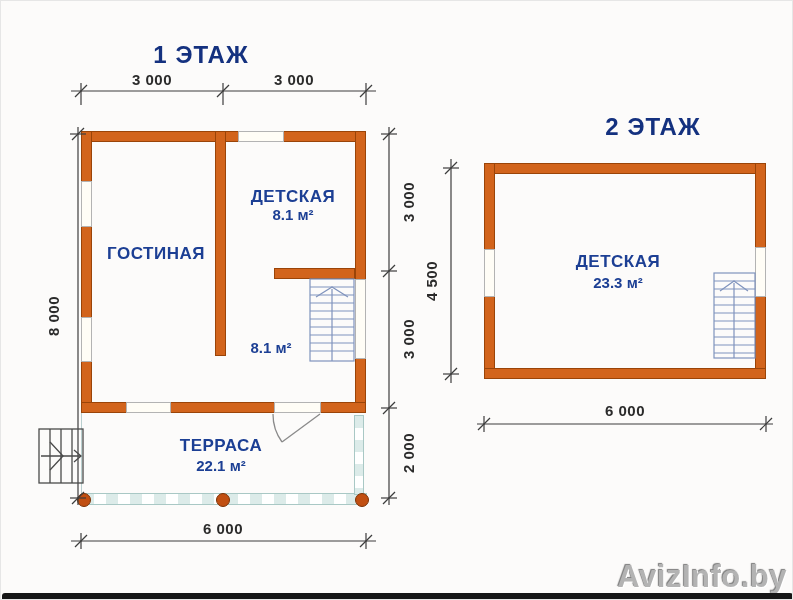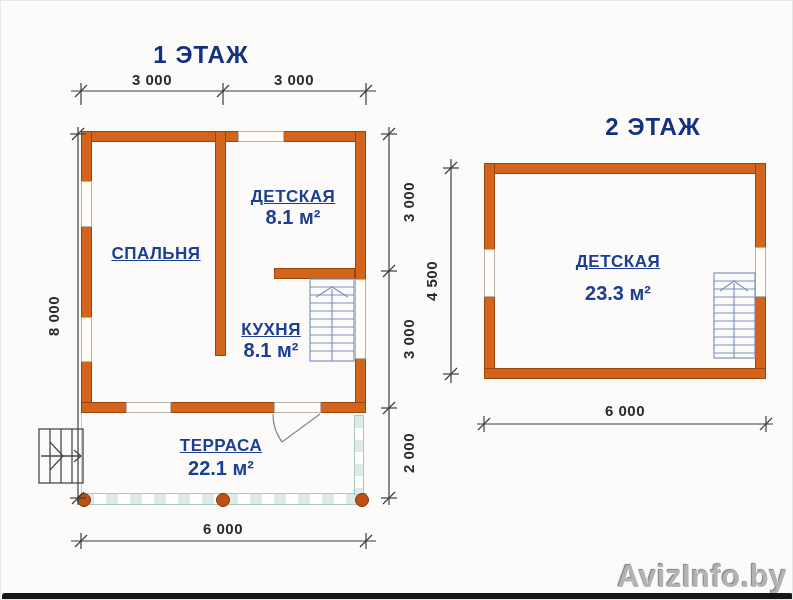--- a/index.html
+++ b/index.html
@@ -11,22 +11,22 @@
   }
   .wall{position:absolute;background:var(--wall,#d2641c);border:1px solid var(--wall-edge,#9a4408);box-sizing:border-box;}
   .window{position:absolute;background:var(--window,#fffdf6);border:1px solid var(--window-edge,#b3b3b3);box-sizing:border-box;z-index:3;}
   .rail{position:absolute;border:1px solid var(--rail-edge,#a9c8c5);box-sizing:border-box;z-index:2;}
   .rail-h{background:repeating-linear-gradient(90deg,var(--rail,#dcebe9) 0 12px,#ffffff 12px 24px);}
   .rail-v{background:repeating-linear-gradient(180deg,var(--rail,#dcebe9) 0 12px,#ffffff 12px 24px);}
   .post{position:absolute;width:14px;height:14px;border-radius:50%;background:var(--post,#c14f12);border:1px solid var(--post-edge,#7c3206);box-sizing:border-box;z-index:4;}
   .linework{position:absolute;left:0;top:0;z-index:5;pointer-events:none;}
   .lbl{position:absolute;text-align:center;z-index:6;}
   .title{font-size:24px;font-weight:700;color:var(--title,#14317f);letter-spacing:1px;}
-  .room-name{font-size:17px;font-weight:700;color:var(--label,#1c3f94);letter-spacing:0.5px;text-decoration:underline;}
-  .room-area{font-size:20px;font-weight:700;color:var(--label,#1c3f94);}
+  .room-name{font-size:17px;font-weight:700;color:var(--label,#1c3f94);letter-spacing:0.5px;}
+  .room-area{font-size:15px;font-weight:700;color:var(--label,#1c3f94);}
   .dim{font-size:15px;font-weight:600;color:var(--dim-text,#2b2b2b);letter-spacing:0.5px;z-index:6;}
   .dim-h{position:absolute;text-align:center;}
   .dim-v{position:absolute;transform:translate(-50%,-50%) rotate(-90deg);white-space:nowrap;}
   .watermark{
     position:absolute;right:5px;top:558px;z-index:8;
     font-size:31px;font-weight:700;color:var(--watermark,#b3b3b3);
     text-shadow:1px 1px 0 #ffffff,-1px -1px 1px #7d7d7d;letter-spacing:0.5px;margin-left:44px;
   }
   .bottom-bar{position:absolute;left:1px;top:592px;width:791px;height:8px;background:var(--bar,#161616);border-radius:3px;z-index:9;}
 </style>
@@ -154,30 +154,29 @@
       <line x1="71" y1="428" x2="71" y2="482"></line>
       <line x1="40" y1="455" x2="80" y2="455"></line>
       <polyline points="73,449 80,455 73,461"></polyline>
       <polyline points="49,441 62,455 49,469"></polyline>
     </g>
   </svg>
 
   <div class="lbl title" style="left:100px;top:40px;width:200px;">1 ЭТАЖ</div>
   <div class="lbl title" style="left:552px;top:112px;width:200px;">2 ЭТАЖ</div>
 
-  <div class="lbl room-name" style="left:75px;top:243px;width:160px;">СПАЛЬНЯ</div>
+  <div class="lbl room-name" style="left:75px;top:243px;width:160px;">ГОСТИНАЯ</div>
   <div class="lbl room-name" style="left:222px;top:186px;width:140px;">ДЕТСКАЯ</div>
   <div class="lbl room-area" style="left:222px;top:205px;width:140px;">8.1 м²</div>
-  <div class="lbl room-name" style="left:222px;top:319px;width:96px;">КУХНЯ</div>
   <div class="lbl room-area" style="left:222px;top:338px;width:96px;">8.1 м²</div>
   <div class="lbl room-name" style="left:140px;top:435px;width:160px;">ТЕРРАСА</div>
   <div class="lbl room-area" style="left:140px;top:456px;width:160px;">22.1 м²</div>
 
   <div class="lbl room-name" style="left:537px;top:251px;width:160px;">ДЕТСКАЯ</div>
-  <div class="lbl room-area" style="left:537px;top:273px;width:160px;margin-top:8px;">23.3 м²</div>
+  <div class="lbl room-area" style="left:537px;top:273px;width:160px;">23.3 м²</div>
 
   <div class="dim dim-h" style="left:96px;top:70px;width:110px;">3 000</div>
   <div class="dim dim-h" style="left:238px;top:70px;width:110px;">3 000</div>
   <div class="dim dim-v" style="left:52px;top:315px;">8 000</div>
   <div class="dim dim-v" style="left:407px;top:201px;">3 000</div>
   <div class="dim dim-v" style="left:407px;top:338px;">3 000</div>
   <div class="dim dim-v" style="left:407px;top:452px;">2 000</div>
   <div class="dim dim-h" style="left:162px;top:519px;width:120px;">6 000</div>
 
   <div class="dim dim-v" style="left:430px;top:280px;">4 500</div>

